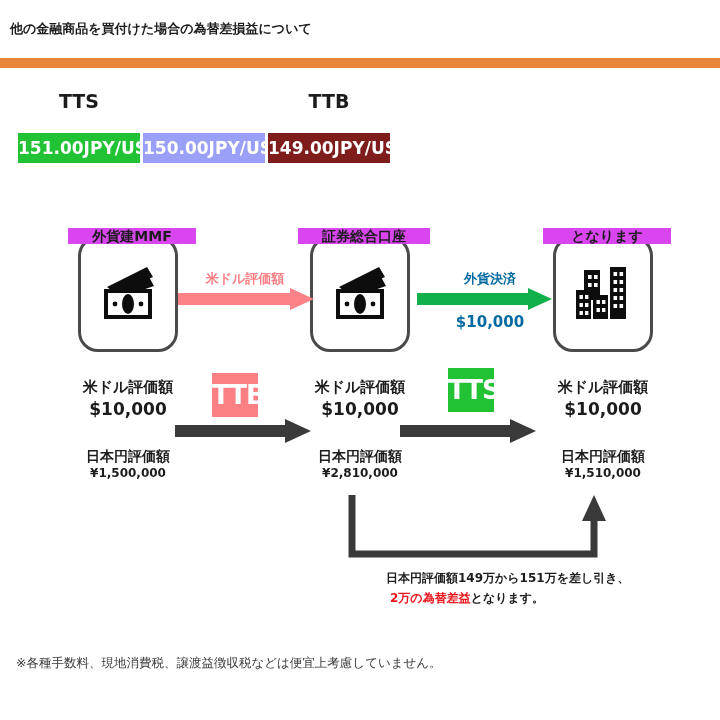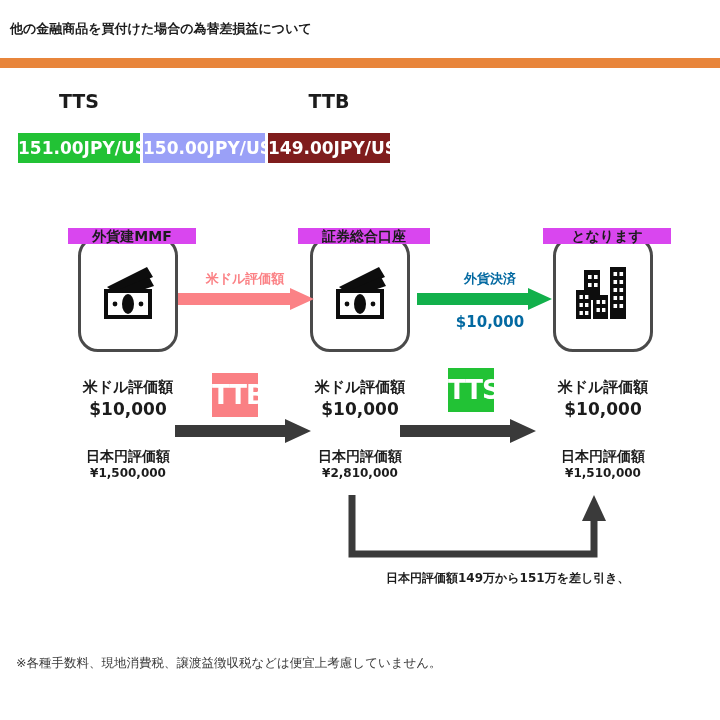--- a/index.html
+++ b/index.html
@@ -199,16 +199,19 @@
   </div>
 
   <div class="abs" style="left:340px;top:495px;">
     <svg width="280" height="70" viewBox="0 0 280 70">
       <path d="M12 0 V59 H254 V24" fill="none" stroke="#3a3a3a" stroke-width="7"></path>
       <path d="M254 0 L266 26 H242 Z" fill="#3a3a3a"></path>
     </svg>
   </div>
 
   <div class="abs note-line" style="left:362px;top:570px;margin-left:24px;">日本円評価額149万から151万を差し引き、</div>
+  <div class="abs note-line" style="left:390px;top:590px;">
+    <span class="note-red">2万の為替差益</span><span>となります。</span>
+  </div>
 
   <div class="abs" id="footnote">※各種手数料、現地消費税、譲渡益徴収税などは便宜上考慮していません。</div>
 
 </div>
 
 </body></html>

